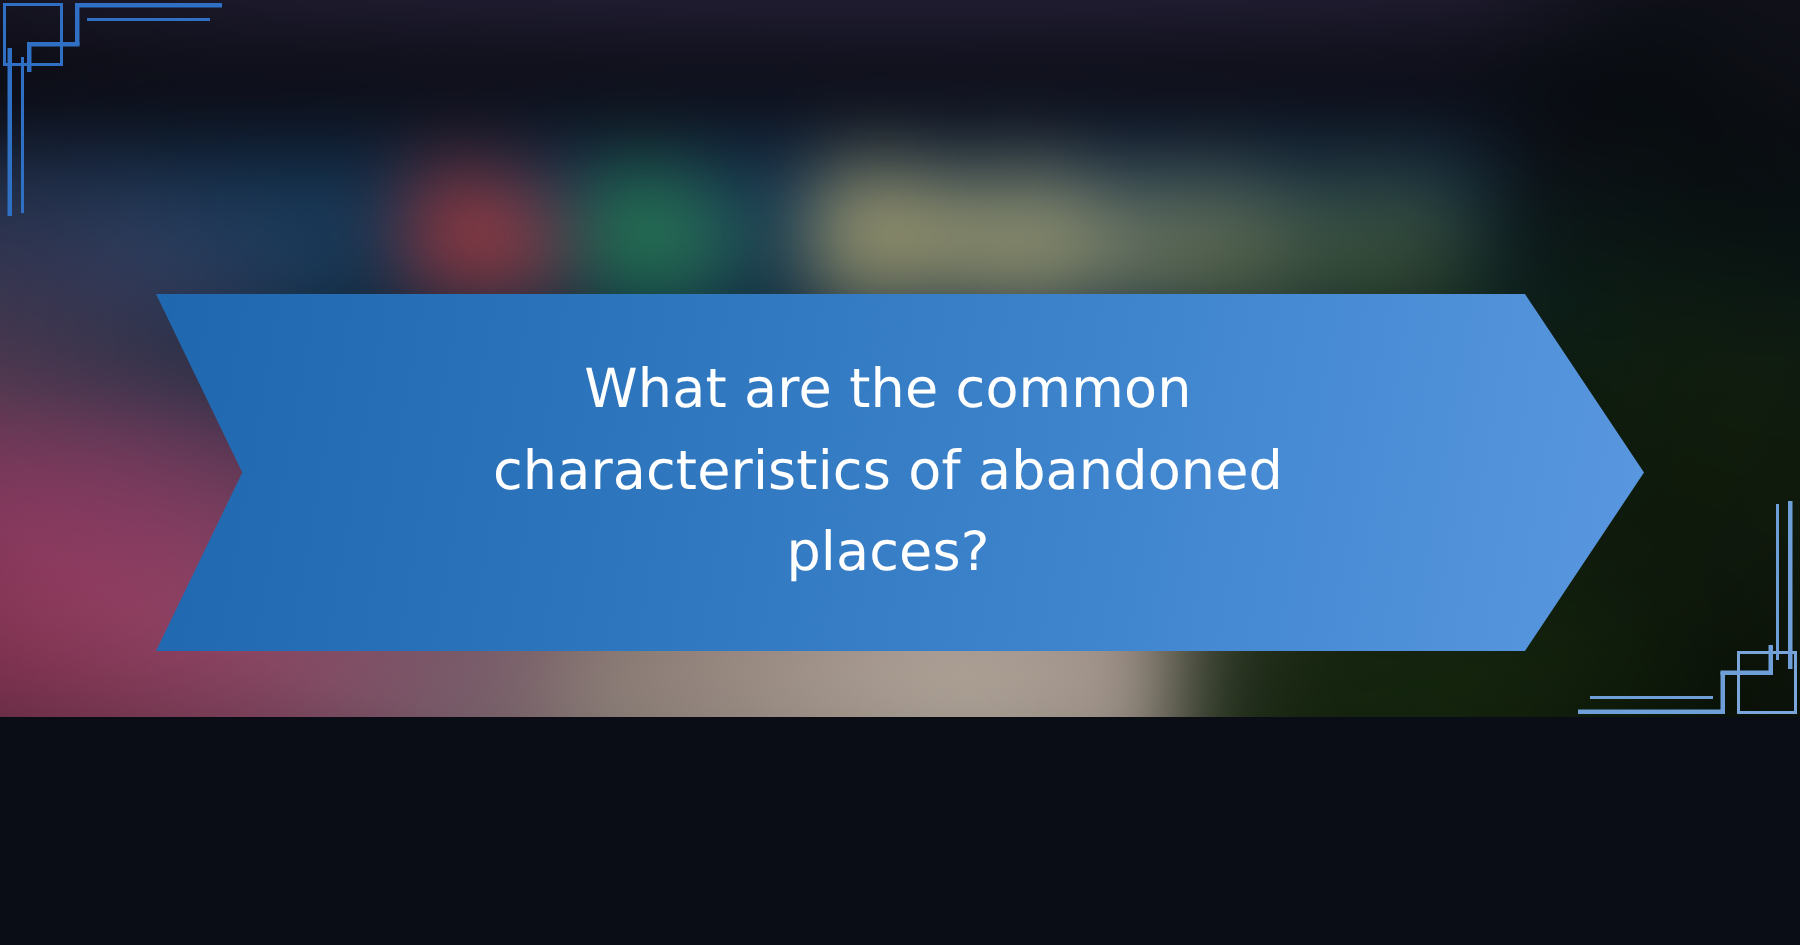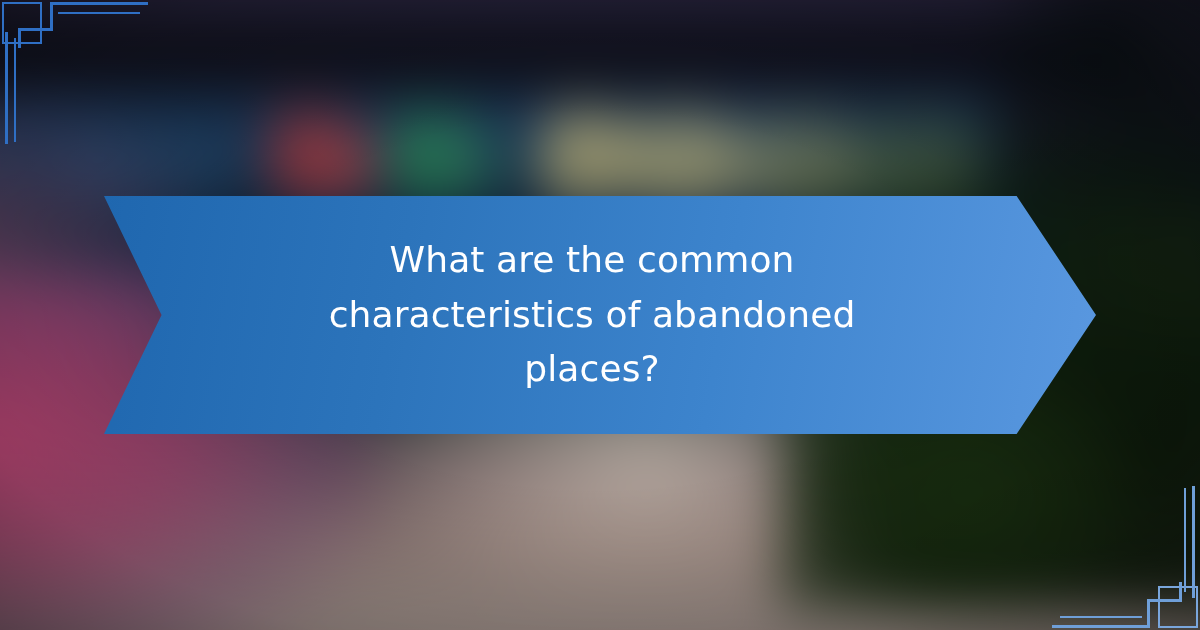--- a/index.html
+++ b/index.html
@@ -8,21 +8,21 @@
     width: 1200px;
     height: 630px;
     overflow: hidden;
     background: #0a0d16;
     font-family: "Liberation Sans", sans-serif;
   }
 
   .canvas {
     position: relative;
     width: 1200px;
-    height: 630px;
+    height: 478px;
     overflow: hidden;
     background: #ef4444;
   }
 
   
   .bg-layer {
     position: absolute;
     inset: -60px;
     filter: blur(26px);
   }

